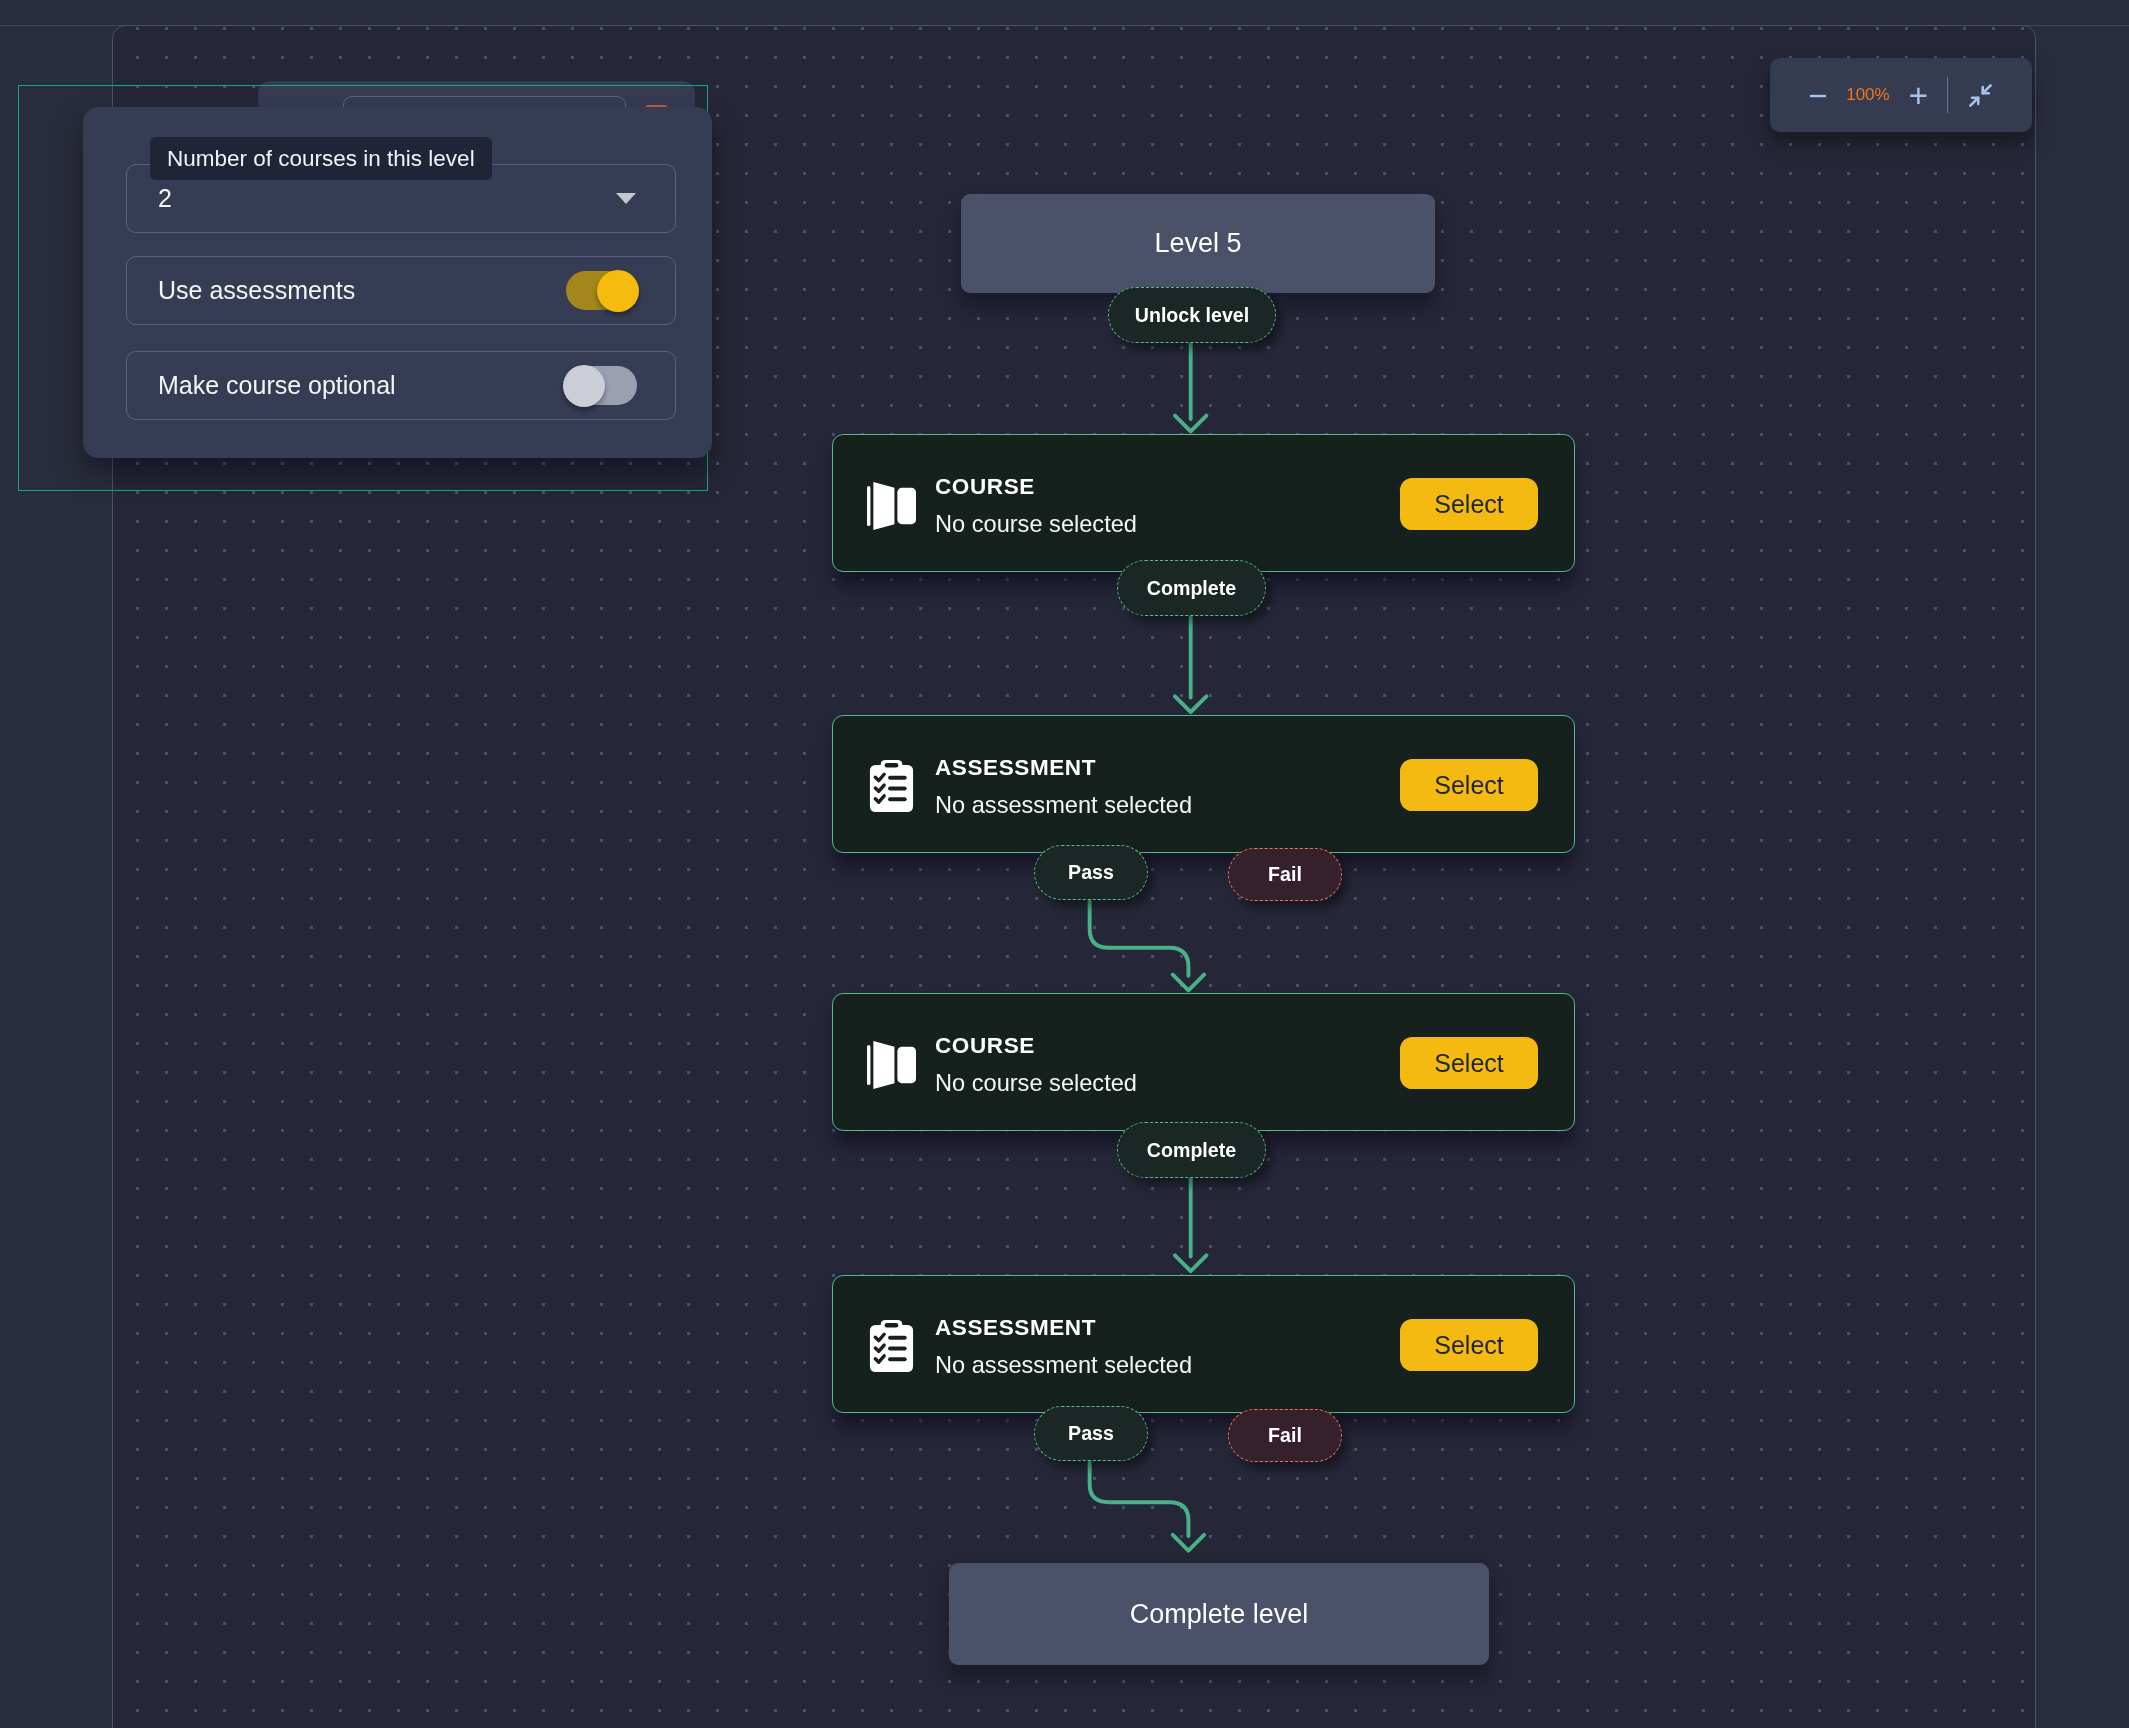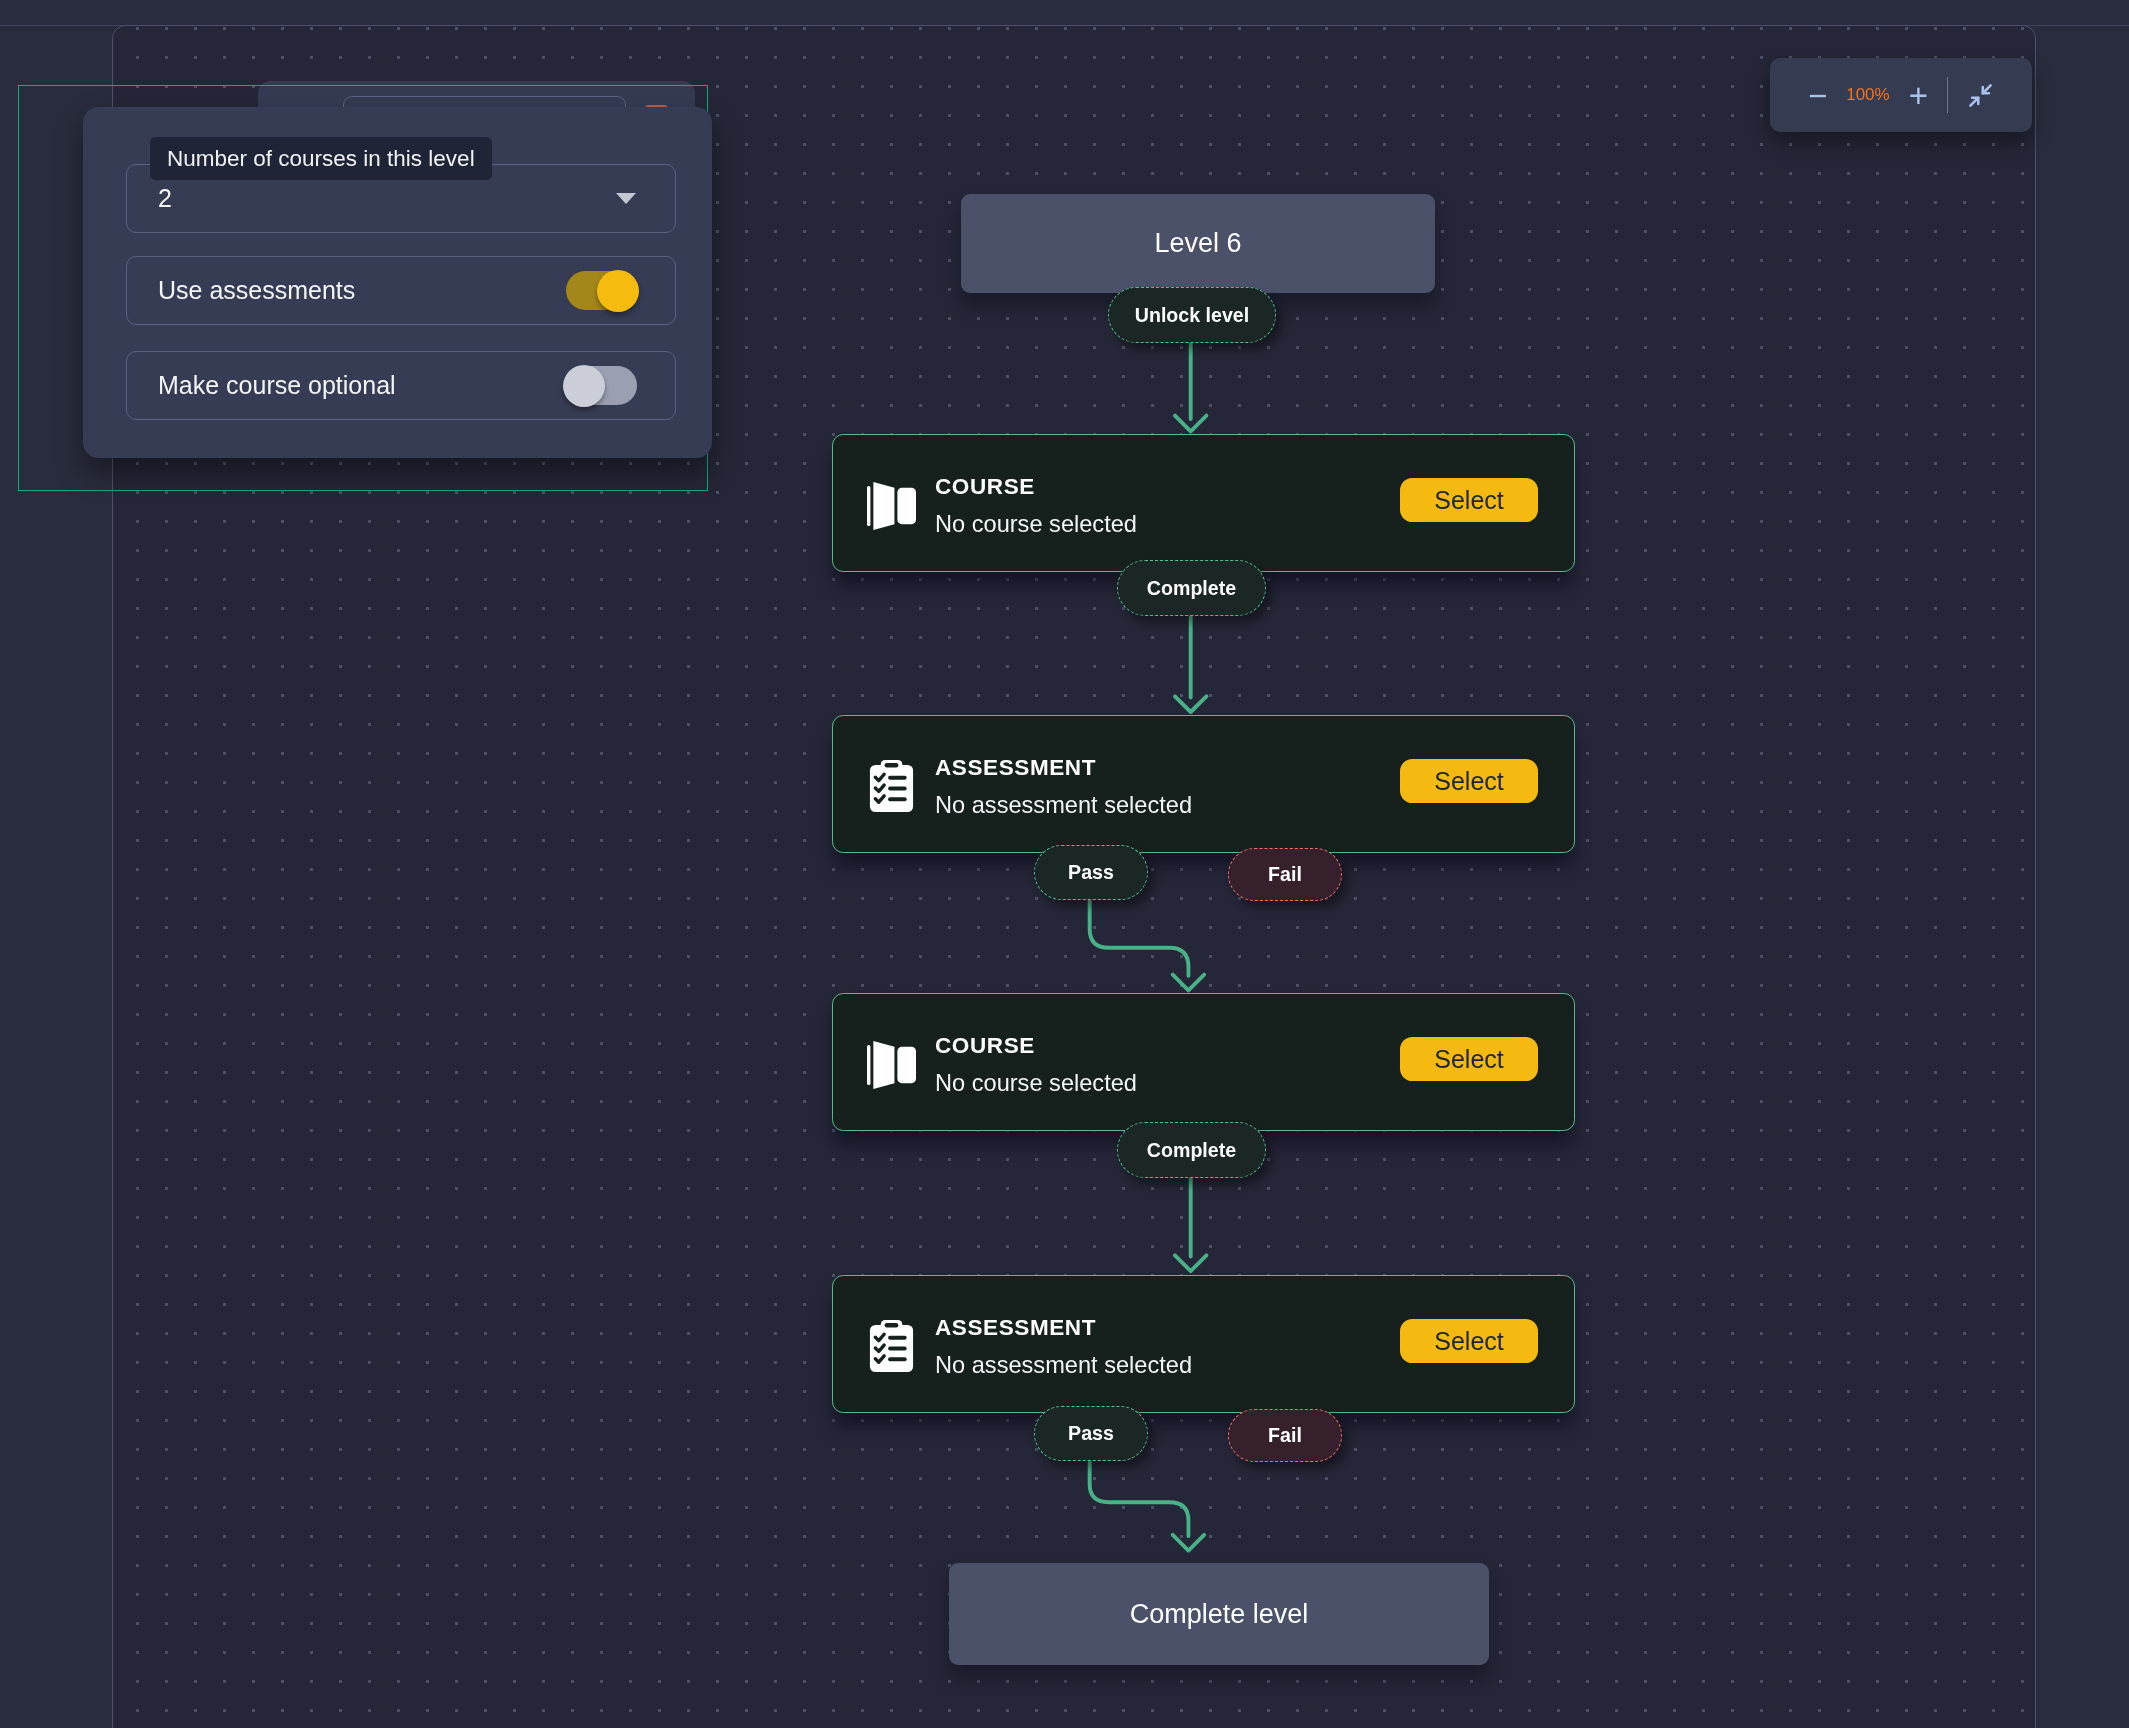--- a/index.html
+++ b/index.html
@@ -68,21 +68,21 @@
   .pill-fail1{left:1115px;top:822px;width:112px;height:51px;}
   .pill-pass2{left:921px;top:1380px;width:112px;height:53px;}
   .pill-fail2{left:1115px;top:1383px;width:112px;height:51px;}
 
   .node-card{position:absolute;left:719px;width:741px;height:136px;background:#16211e;border:1.7px solid #55ba8d;border-radius:11.2px;
     box-shadow:0 14.6px 17px -3.4px rgba(8,6,24,.55);z-index:1;}
   .node1{top:408px;} .node2{top:689px;} .node3{top:967px;} .node4{top:1249px;}
   .node-icon{position:absolute;left:34px;top:44px;width:49px;height:54px;}
   .node-title{position:absolute;left:102px;top:39px;color:#ffffff;font-size:22.5px;font-weight:700;letter-spacing:0.6px;}
   .node-subtitle{position:absolute;left:102px;top:76px;color:#f4f5f7;font-size:23.6px;font-weight:400;}
-  .select-btn{position:absolute;right:36px;top:43px;width:138px;height:44px;background:#f4ba11;border-radius:12.3px;border:none;
+  .select-btn{position:absolute;right:36px;top:43px;width:138px;height:52px;background:#f4ba11;border-radius:12.3px;border:none;
     display:flex;align-items:center;justify-content:center;color:#1d2636;font-size:25px;font-weight:500;cursor:pointer;}
 
   .connectors{position:absolute;left:0;top:0;width:2129px;height:1729px;pointer-events:none;z-index:0;}
   .connectors path{stroke:#48b187;stroke-width:7;fill:none;stroke-linecap:round;stroke-linejoin:round;}
 </style>
 </head>
 <body>
 
 <div id="stage">
 
@@ -102,21 +102,21 @@
       <path d="M1892,1194 L1920,1222 L1948,1194"></path>
       <path d="M1740,1553 V1608 Q1740,1642 1774,1642 H1882 Q1916,1642 1916,1676 V1692"></path>
       <path d="M1888,1690 L1916,1718 L1944,1690"></path>
       <path d="M1920,2048 V2192"></path>
       <path d="M1892,2190 L1920,2218 L1948,2190"></path>
       <path d="M1740,2551 V2598 Q1740,2630 1774,2630 H1882 Q1916,2630 1916,2662 V2690"></path>
       <path d="M1888,2688 L1916,2716 L1944,2688"></path>
     </svg>
 
     <div class="level-box level-start">
-      <span>Level 6</span>
+      <span>Level 5</span>
     </div>
 
     <div class="pill pill-unlock">
       <span>Unlock level</span>
     </div>
 
     <div class="node-card node1">
       <svg class="node-icon" viewBox="0 0 100 100">
         <rect x="0" y="9" width="7" height="82" rx="3.5" fill="#ffffff"></rect>
         <path d="M13 1 L56 13 L56 87 L13 99 Z" fill="#ffffff"></path>

